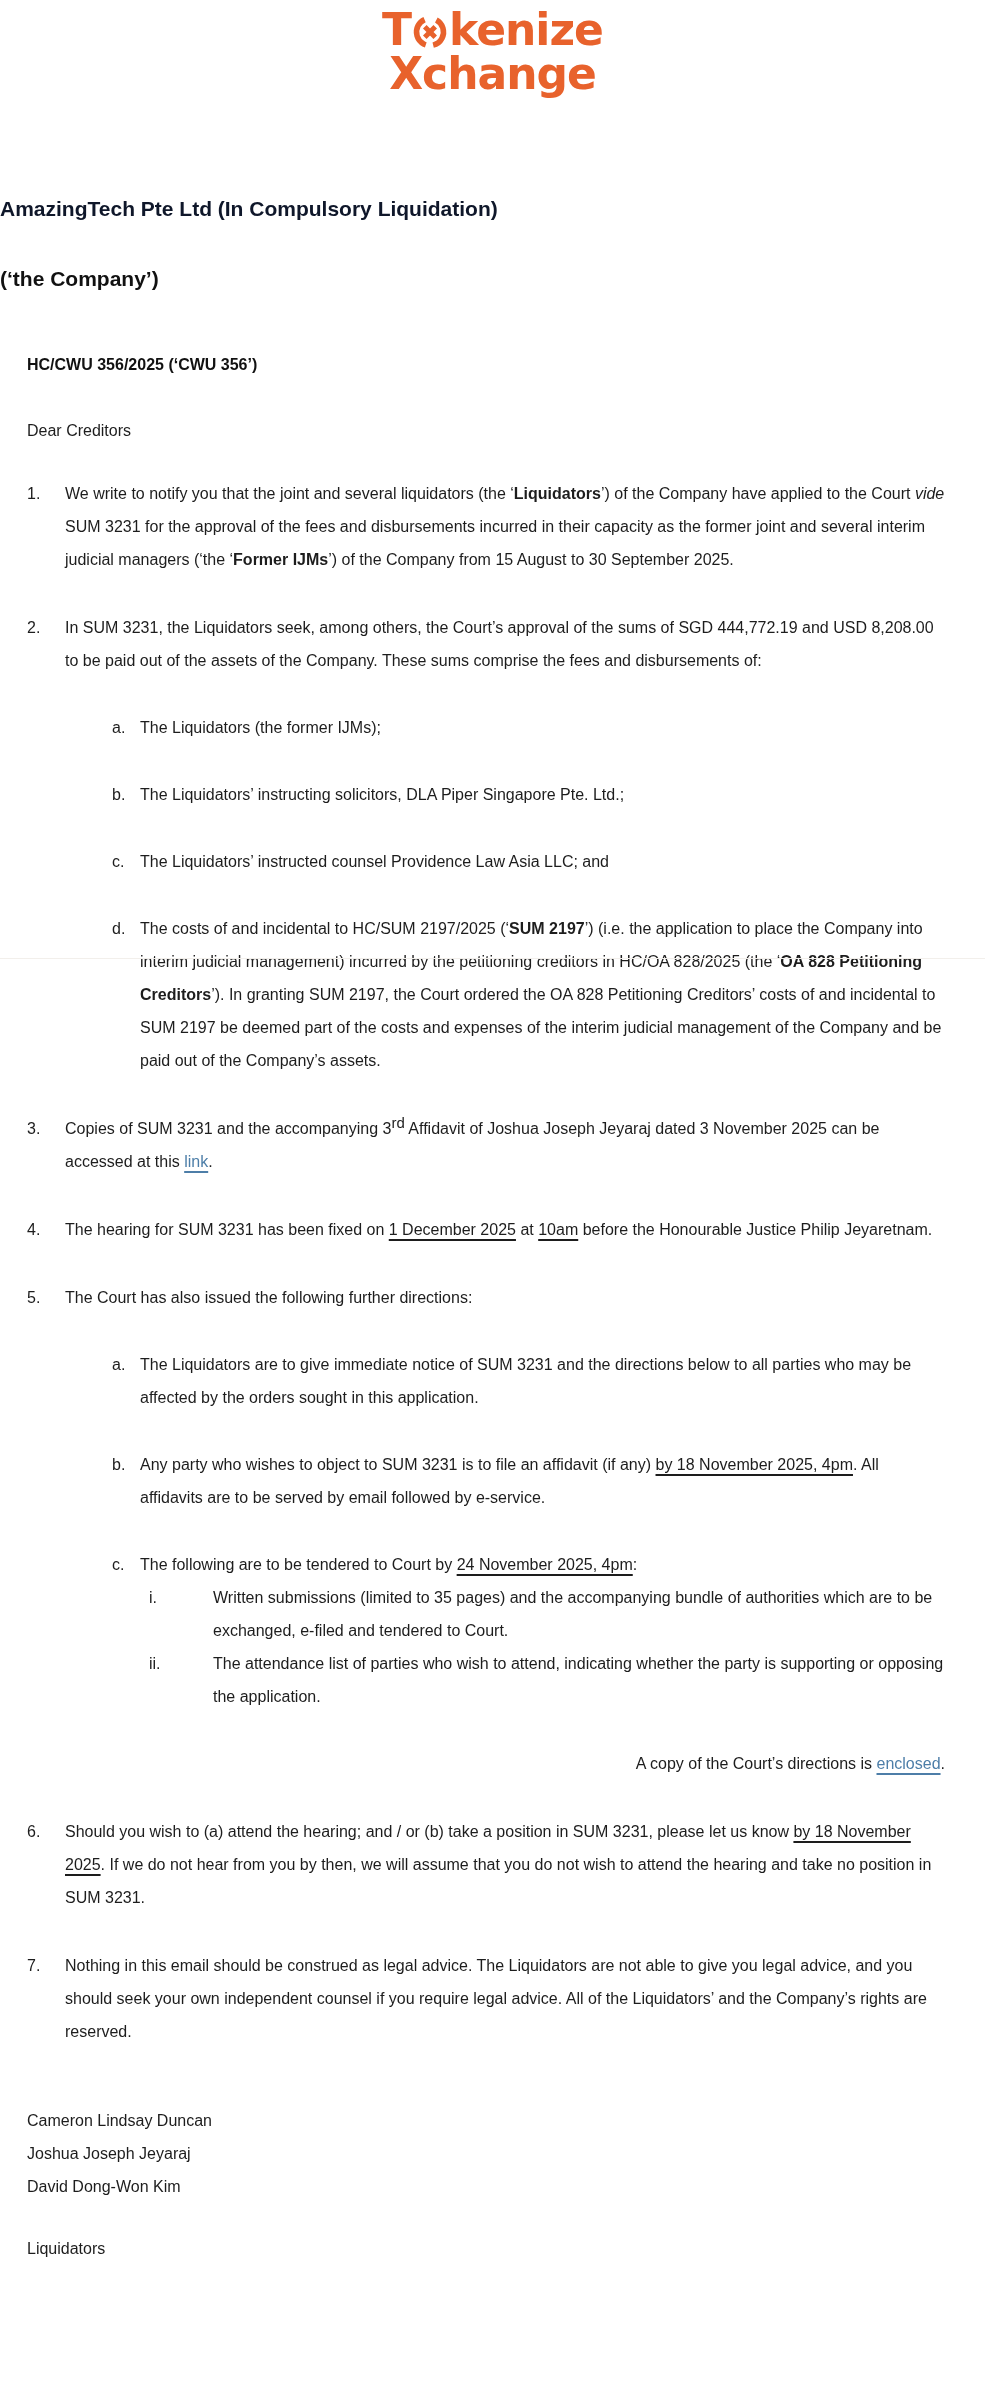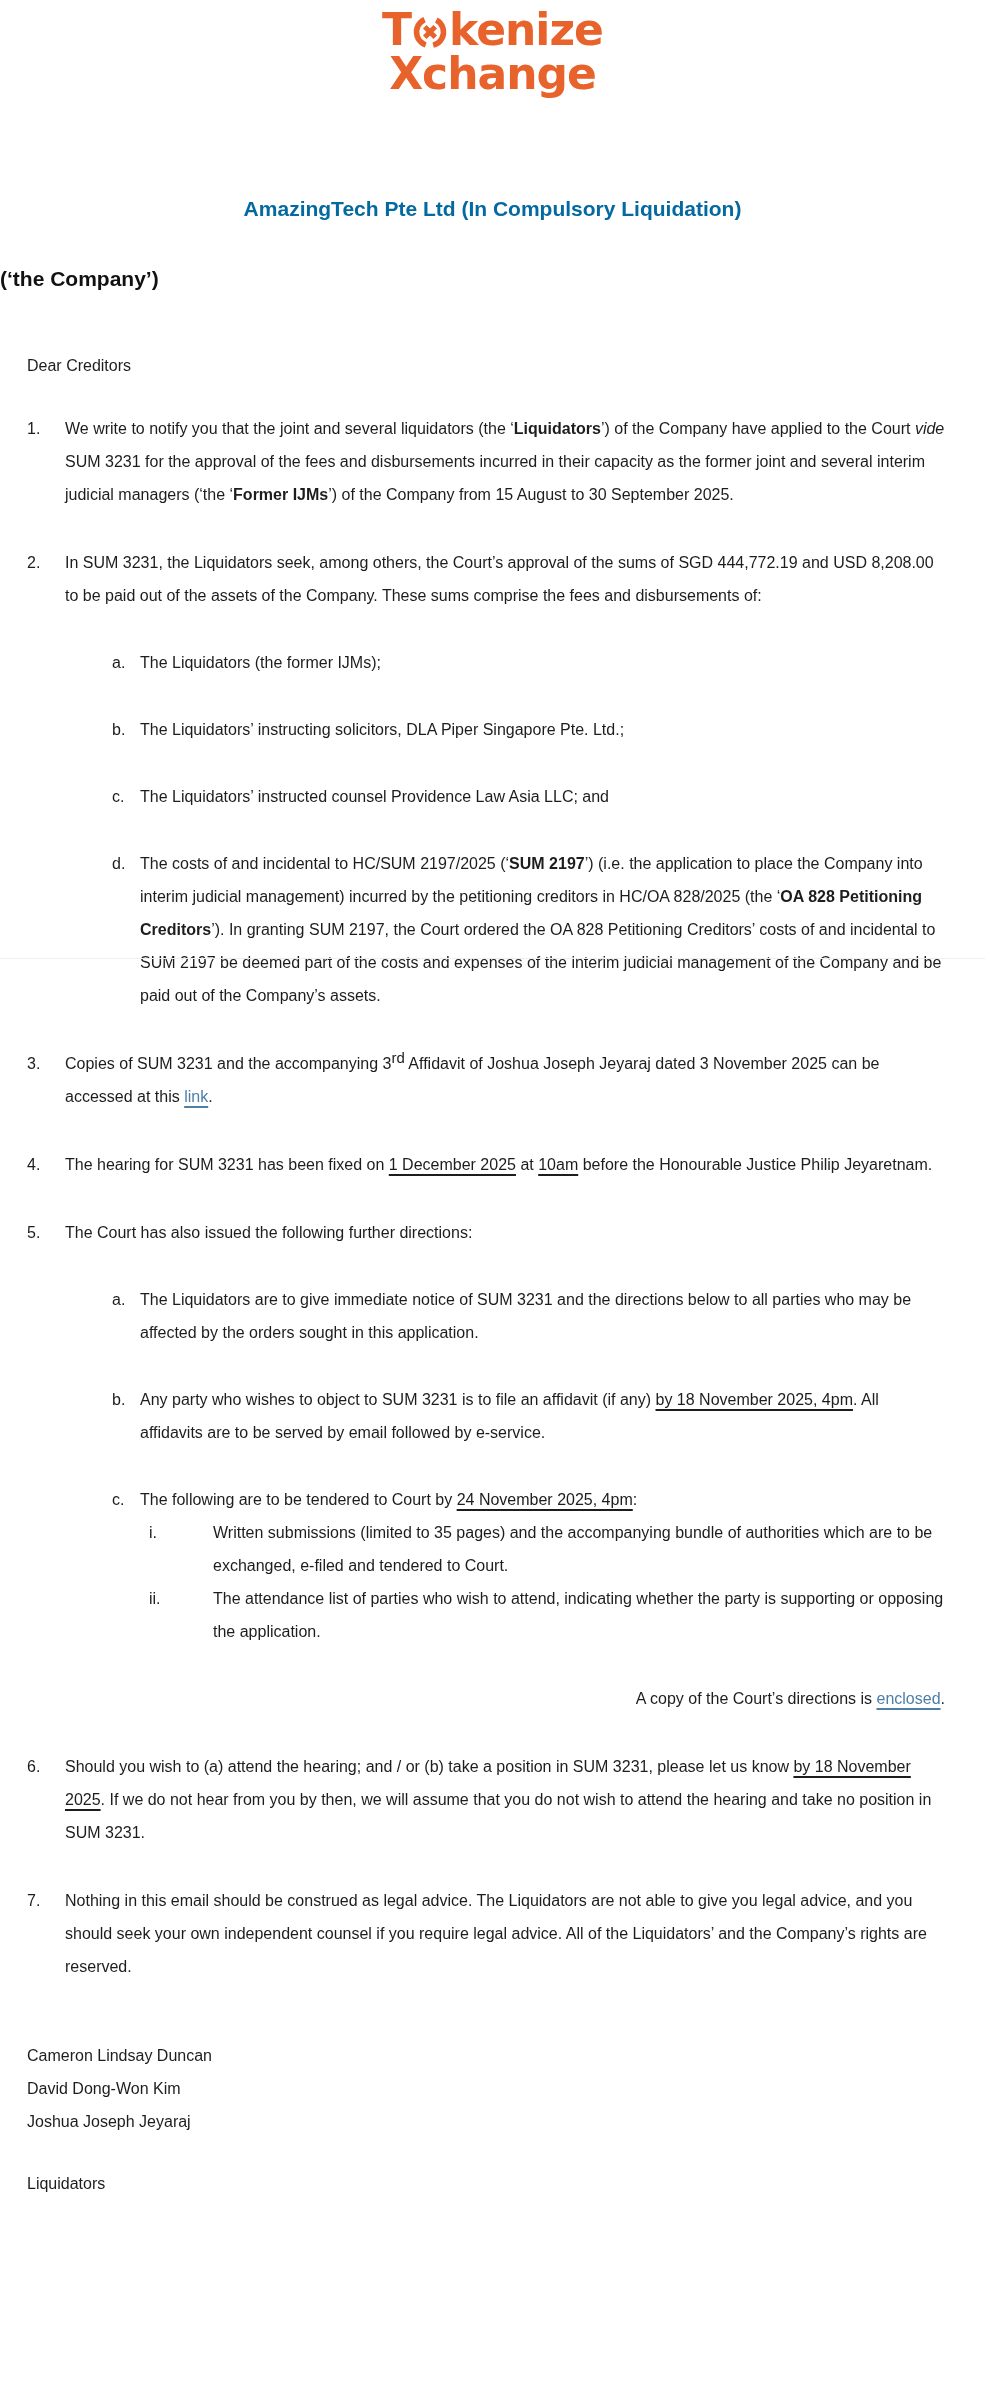--- a/index.html
+++ b/index.html
@@ -17,21 +17,21 @@
   
   .logo{padding-top:8px;text-align:center;}
   .logo-line{
     display:flex;align-items:center;justify-content:center;
     font-family:"DejaVu Sans",sans-serif;
     font-weight:bold;font-size:44px;line-height:44px;letter-spacing:-1px;
     color:#E8622C;
   }
   .tok-icon{width:36px;height:36px;margin:0 1px;position:relative;top:2px;}
   
-  .title{margin:98px 0 0;text-align:center;font-size:21px;line-height:30px;font-weight:bold;color:#0369a1;}
+  .title{margin:98px 0 0;text-align:left;font-size:21px;line-height:30px;font-weight:bold;color:#0f172a;}
   .subtitle{margin:40px 0 0;text-align:left;font-size:21px;line-height:30px;font-weight:bold;color:#111;}
   
   .caserefs{margin:55px 0 0 27px;font-weight:bold;color:#111;line-height:32px;}
   .salutation{margin:33px 0 0 27px;}
   
   #letter-body{margin:0 40px 0 27px;}
   .para{display:flex;margin-top:35px;}
   .para:first-child{margin-top:30px;}
   .num{flex:none;width:38px;}
   .ptxt{flex:1;}
@@ -72,20 +72,21 @@
     </div>
     <div class="logo-line">
       <span>Xchange</span>
     </div>
   </div>
 
   <h1 class="title">AmazingTech Pte Ltd (In Compulsory Liquidation)</h1>
   <h2 class="subtitle">(‘the Company’)</h2>
 
   <div class="caserefs">
+    <div>HC/CWU 356/2025 (‘CWU 356’)</div>
   </div>
 
   <div class="salutation">Dear Creditors</div>
 
   <div id="letter-body">
       <div class="para">
         <div class="num">1.</div>
         <div class="ptxt">
           <div class="pline"><span>We write to notify you that the joint and several liquidators (the ‘</span><span class="b">Liquidators</span><span>’) of the Company have applied to the Court </span><span class="i">vide</span><span> SUM 3231 for the approval of the fees and disbursements incurred in their capacity as the former joint and several interim judicial managers (‘the ‘</span><span class="b">Former IJMs</span><span>’) of the Company from 15 August to 30 September 2025.</span></div>
         </div>
@@ -176,18 +177,18 @@
         <div class="ptxt">
           <div class="pline"><span>Nothing in this email should be construed as legal advice. The Liquidators are not able to give you legal advice, and you should seek your own independent counsel if you require legal advice. All of the Liquidators’ and the Company’s rights are reserved.</span></div>
         </div>
       </div>
     </div>
 
   <div class="seam"></div>
 
   <div class="signature">
     <div class="sig-name">Cameron Lindsay Duncan</div>
+    <div class="sig-name">Joshua Joseph Jeyaraj</div>
     <div class="sig-name">David Dong-Won Kim</div>
-    <div class="sig-name">Joshua Joseph Jeyaraj</div>
     <div class="sig-role">Liquidators</div>
   </div>
 
 </div>
 
 </body></html>

